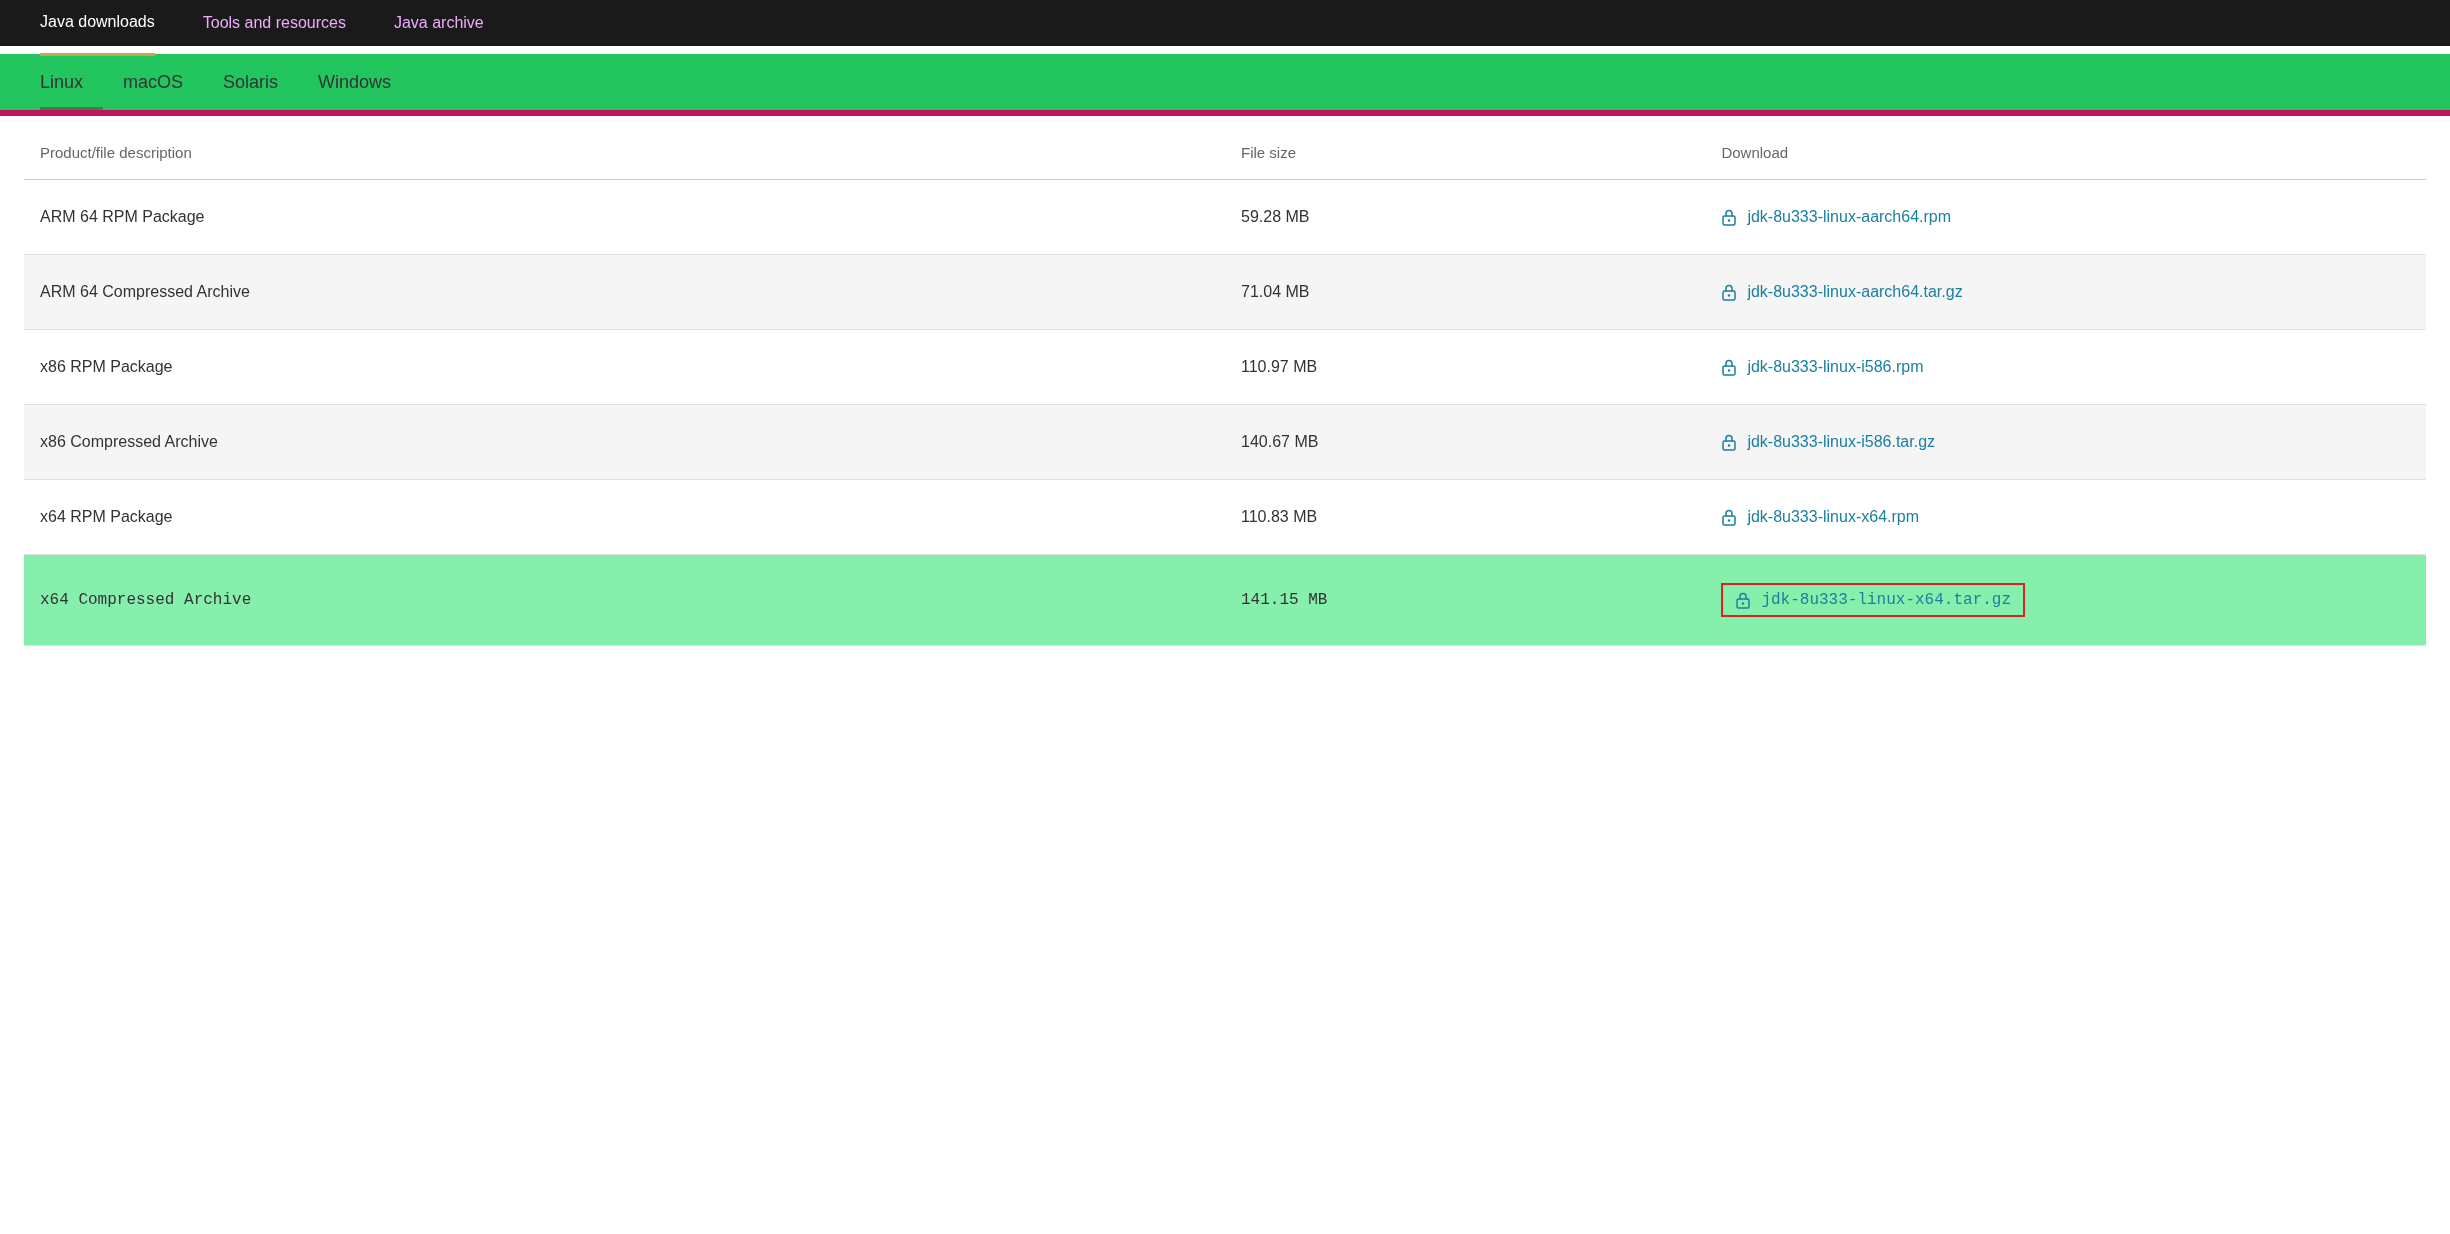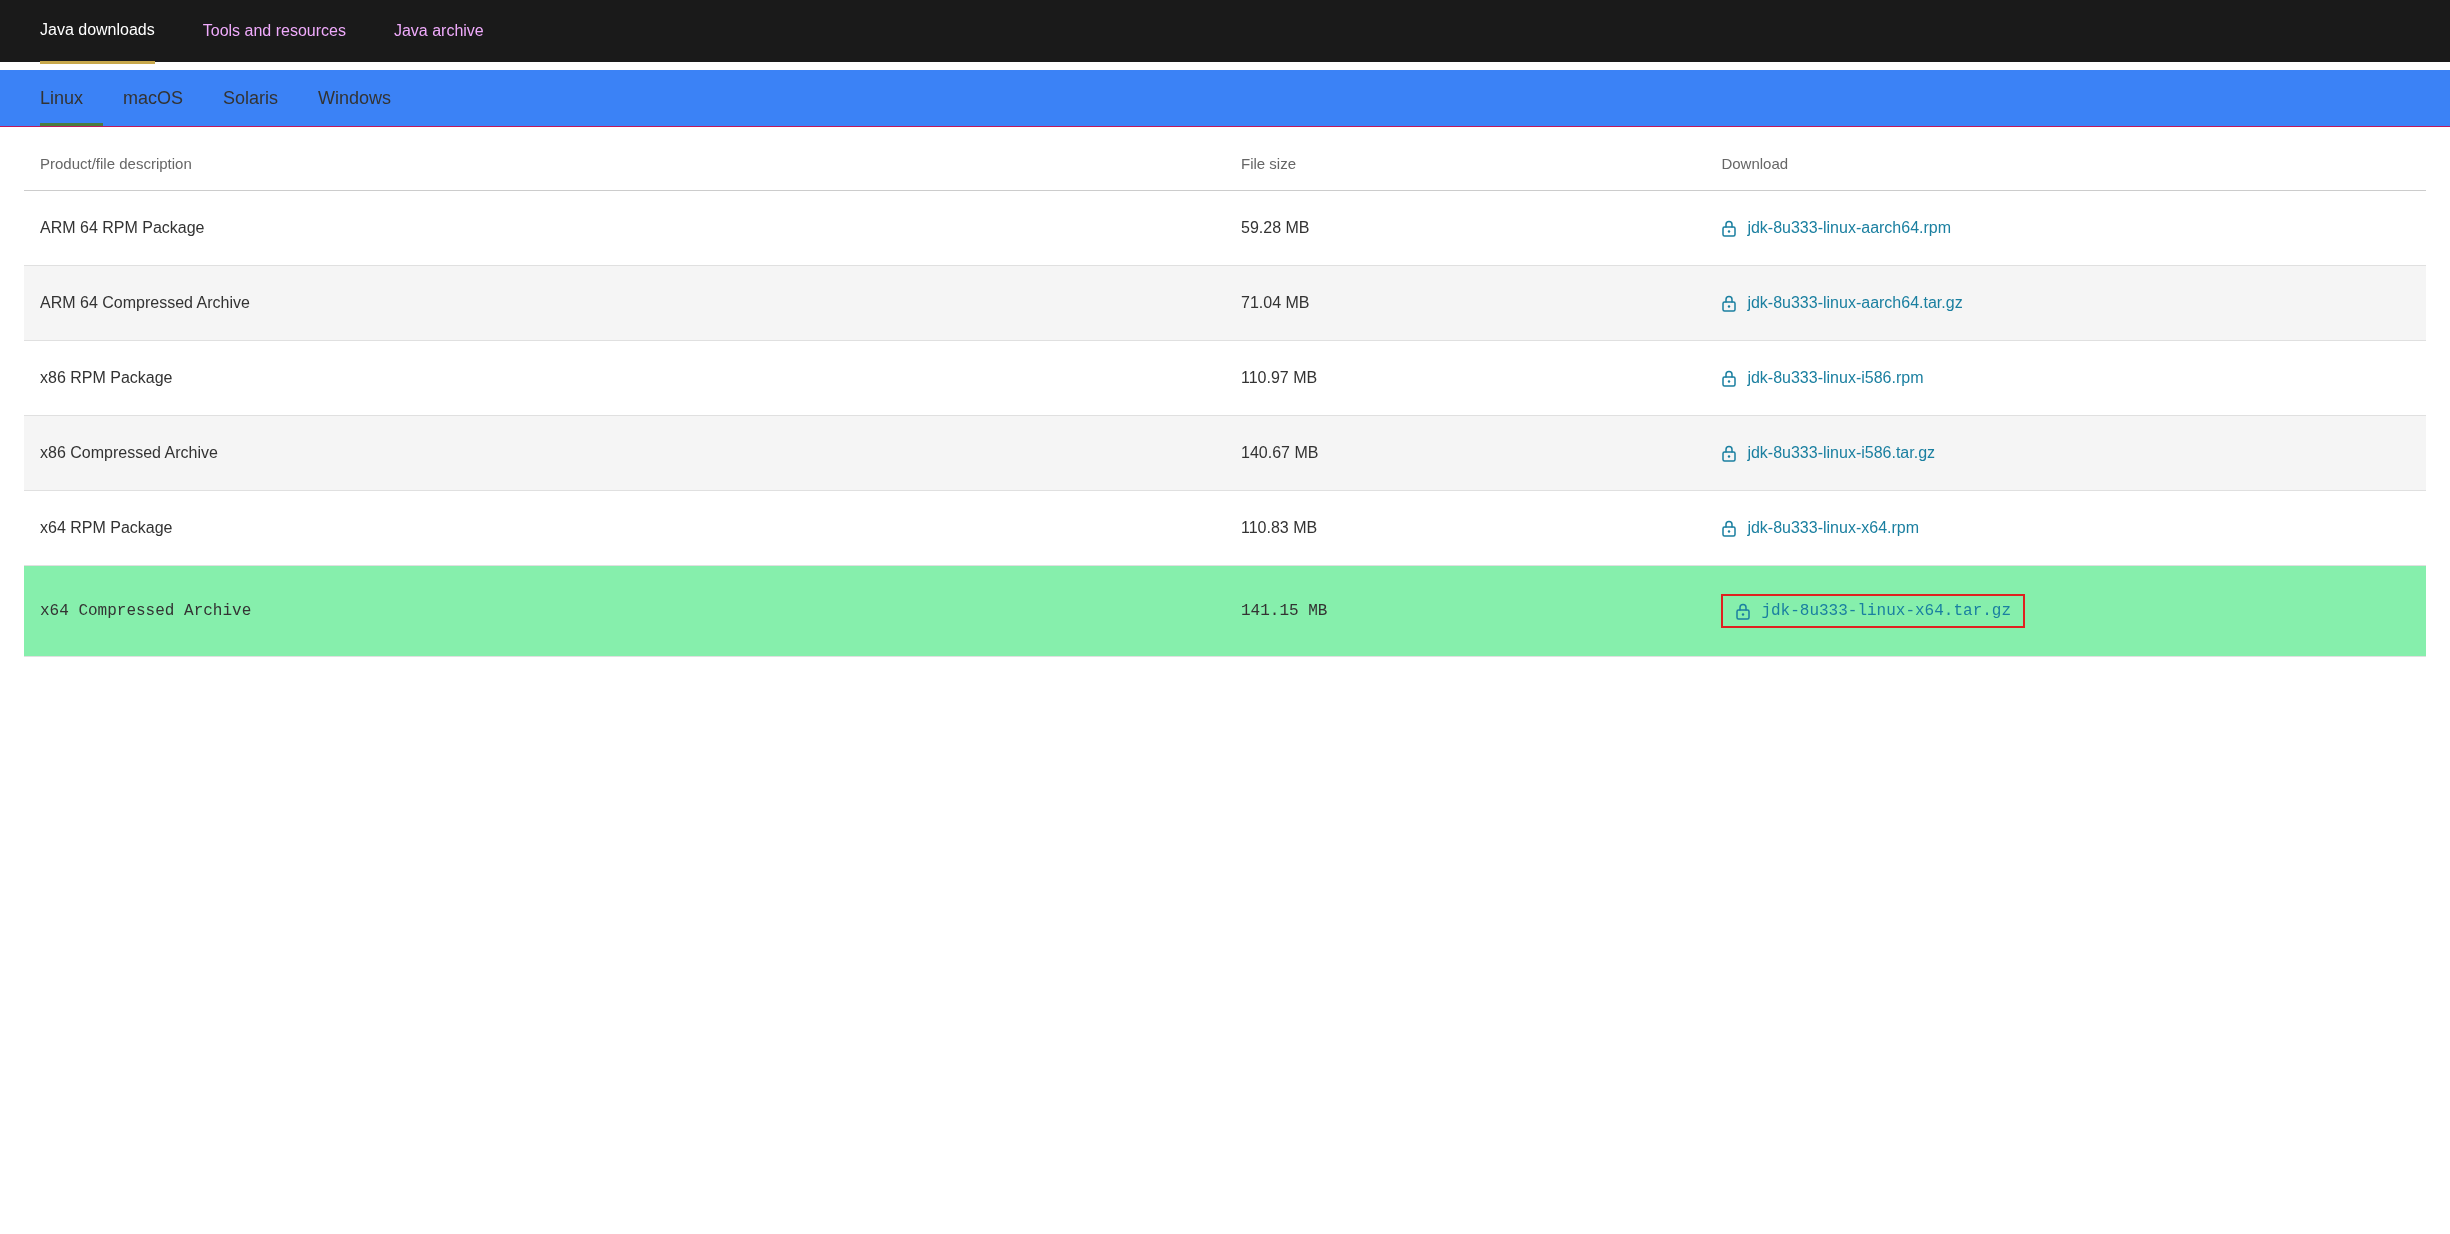--- a/index.html
+++ b/index.html
@@ -4,43 +4,43 @@
   <style>
     * { box-sizing: border-box; margin: 0; padding: 0; }
     body { font-family: -apple-system, BlinkMacSystemFont, 'Segoe UI', Arial, sans-serif; background: #fff; color: #333; }
 
     
     .top-nav {
       background: #1a1a1a;
       display: flex;
       align-items: center;
       padding: 0 40px;
-      height: 62px;
+      height: 46px;
     }
     .top-nav a {
       color: #f0abfc;
       text-decoration: none;
       font-size: 16px;
       margin-right: 48px;
       line-height: 62px;
       display: inline-block;
       cursor: pointer;
     }
     .top-nav a.active {
       color: #fff;
       border-bottom: 3px solid #c8a84b;
     }
 
     
     .os-tabs {
       display: flex;
       align-items: flex-start;
       padding: 0 40px;
-      background: #3b82f6;
-      border-bottom: 1px solid #be185d;
+      background: #22c55e;
+      border-bottom: 6px solid #be185d;
       margin-top: 8px;
     }
     .os-tab {
       font-size: 18px;
       font-weight: 500;
       color: #333;
       padding: 18px 20px 14px 0;
       margin-right: 20px;
       cursor: pointer;
       border-bottom: 3px solid transparent;

